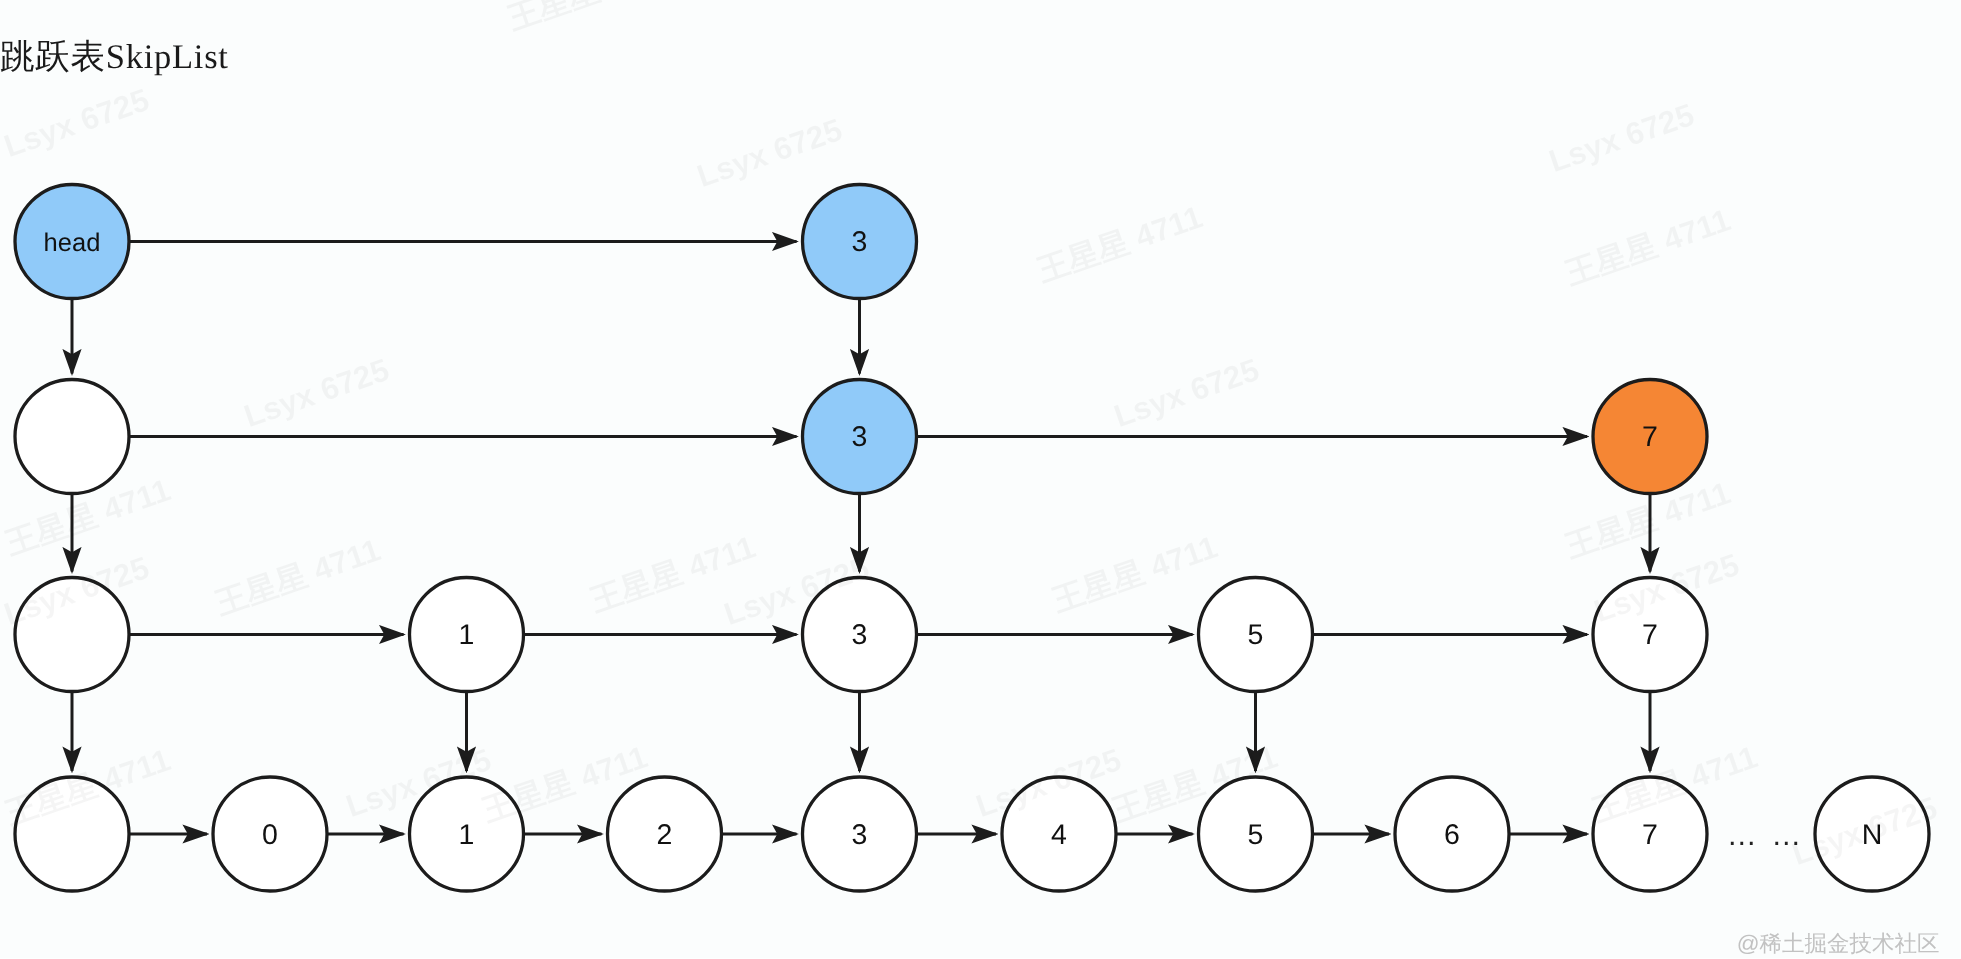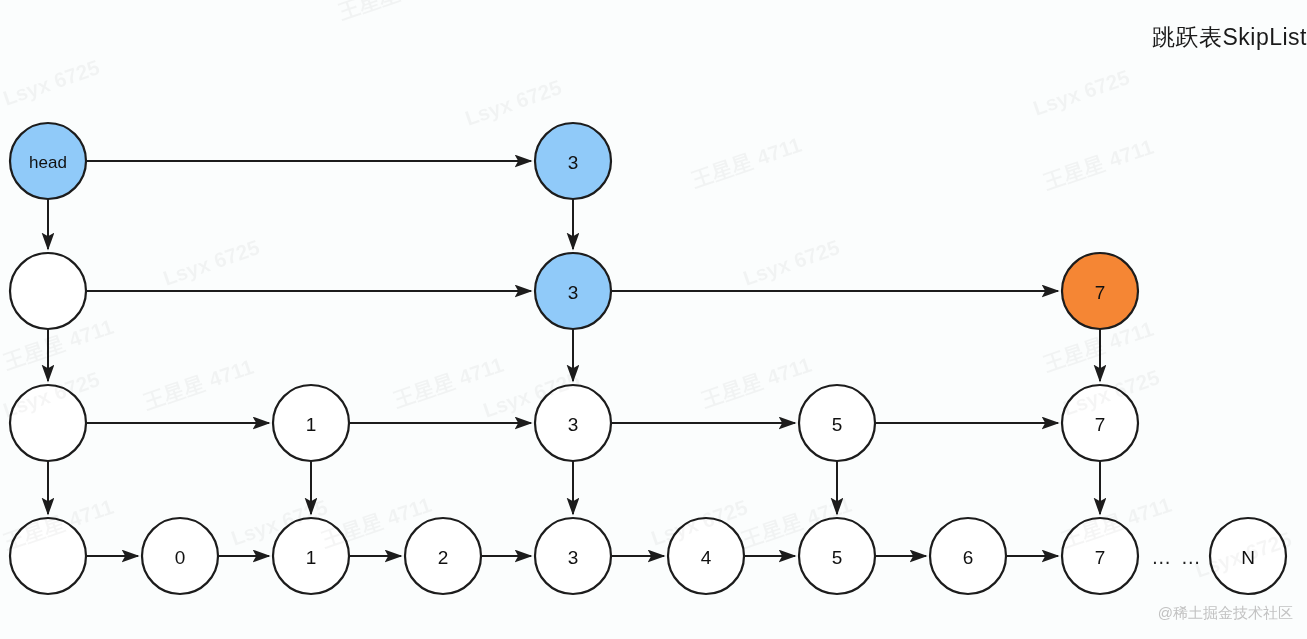--- a/index.html
+++ b/index.html
@@ -14,24 +14,24 @@
     height: 639px;
     background: #fbfdfd;
     overflow: hidden;
     font-family: "Liberation Sans", "DejaVu Sans", sans-serif;
   }
   #diagram-title {
     position: absolute;
     left: 0;
     top: 22px;
     width: 1307px;
-    text-align: right;
+    text-align: left;
     font-size: 23px;
     color: #1a1a1a;
-    font-family: Liberation Sans, sans-serif;
+    font-family: Liberation Serif, serif;
     letter-spacing: 0.5px;
     white-space: nowrap;
   }
   #graph-layer {
     position: absolute;
     left: 0;
     top: 0;
     width: 1307px;
     height: 639px;
   }
@@ -78,21 +78,21 @@
     font-size: 21px;
     color: rgba(0, 0, 0, 0.040);
     white-space: nowrap;
     transform: rotate(-19deg);
     transform-origin: left top;
     font-weight: 600;
   }
   #site-watermark {
     position: absolute;
     right: 14px;
-    bottom: 16px;
+    bottom: 0;
     font-family: "Liberation Sans", "DejaVu Sans", sans-serif;
     font-size: 15px;
     color: #c2c2c2;
     white-space: nowrap;
   }
 </style>
 </head>
 <body>
 
 <div id="canvas">

